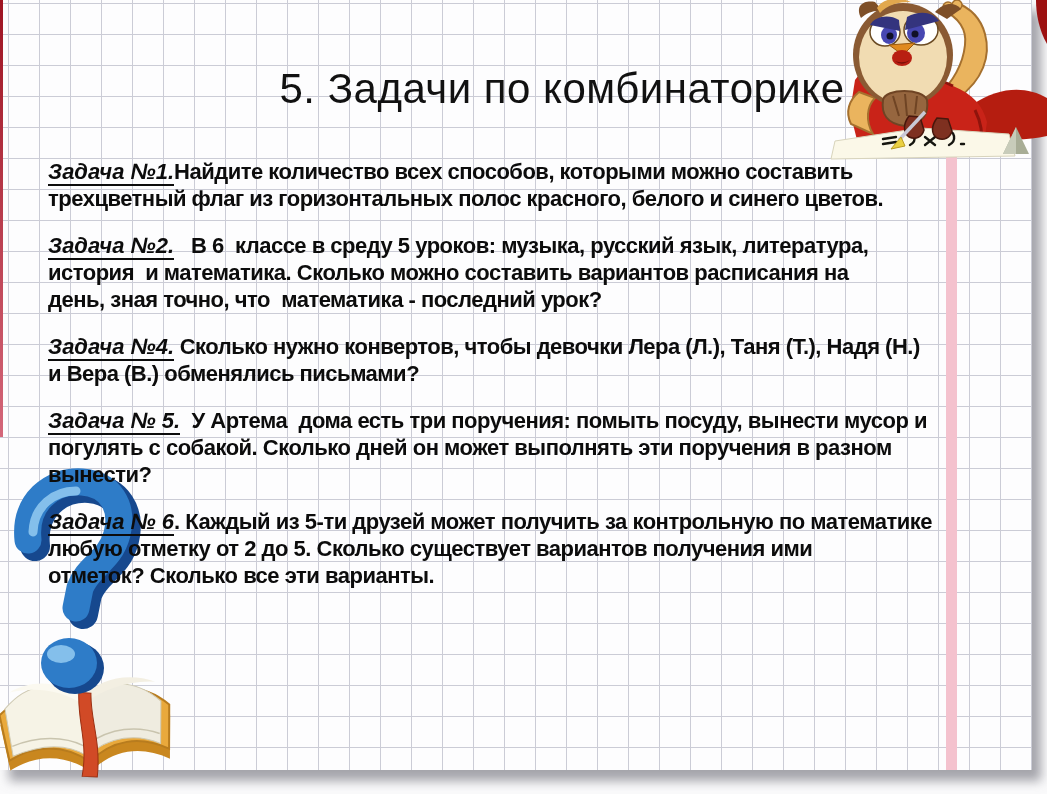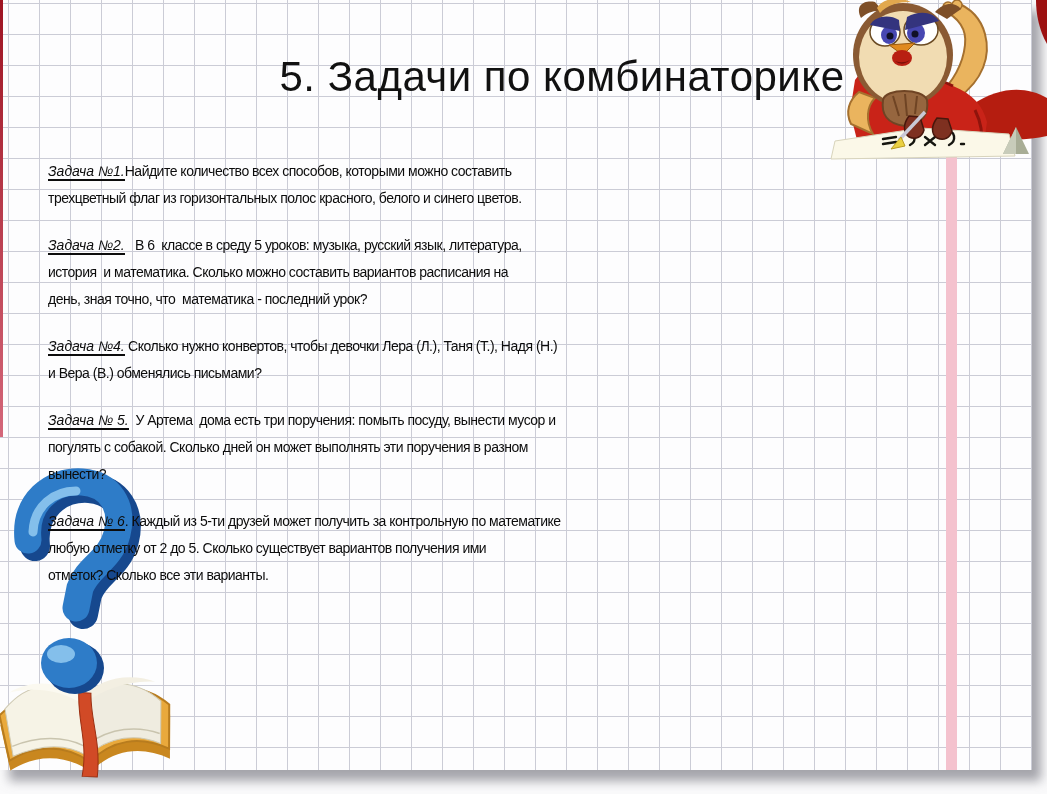--- a/index.html
+++ b/index.html
@@ -22,34 +22,34 @@
   .red-left-line{
     position:absolute;left:0;top:0;width:3px;height:437px;
     background:linear-gradient(to bottom,#9e1322,#d4677a);
   }
   .pink-stripe{
     position:absolute;left:946px;top:155px;width:11px;height:615px;
     background:#f4c2ce;
   }
   
   .title{
-    position:absolute;top:52px;left:0;width:1032px;
+    position:absolute;top:64px;left:0;width:1032px;
     padding-left:92px;box-sizing:border-box;
     text-align:center;
     font-size:42px;line-height:50px;color:#111;
     letter-spacing:.5px;white-space:nowrap;
   }
   
   .content{
     position:absolute;left:48px;top:158px;width:980px;z-index:5;
     color:#0c0c0c;
   }
   .problem{
     margin:0 0 20px 0;
-    font-size:14px;line-height:27px;font-weight:normal;
+    font-size:22px;line-height:27px;font-weight:bold;
     letter-spacing:-0.5px;
   }
   .plabel{
     font-style:italic;
     border-bottom:2.5px solid #0c0c0c;
     padding-bottom:0px;
     letter-spacing:0;
   }
   .pline{white-space:pre;}
   

